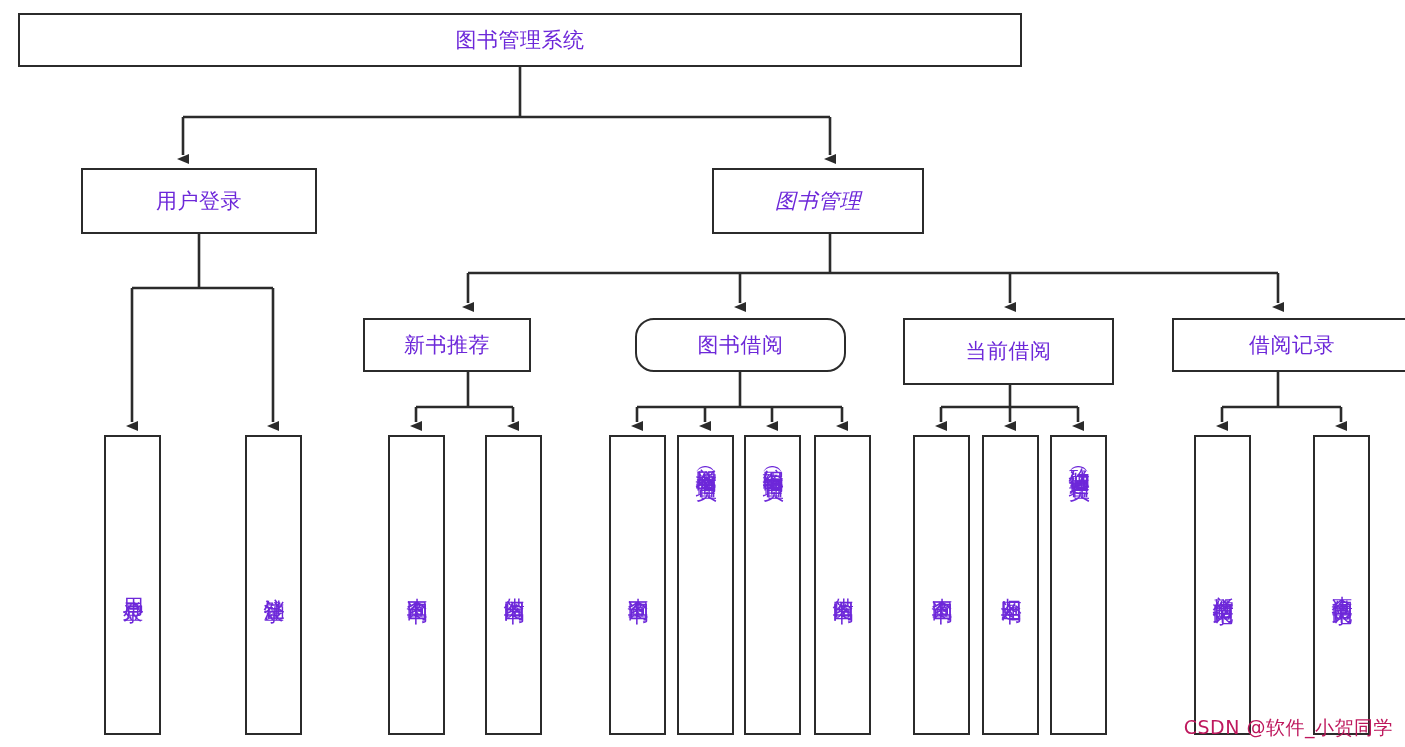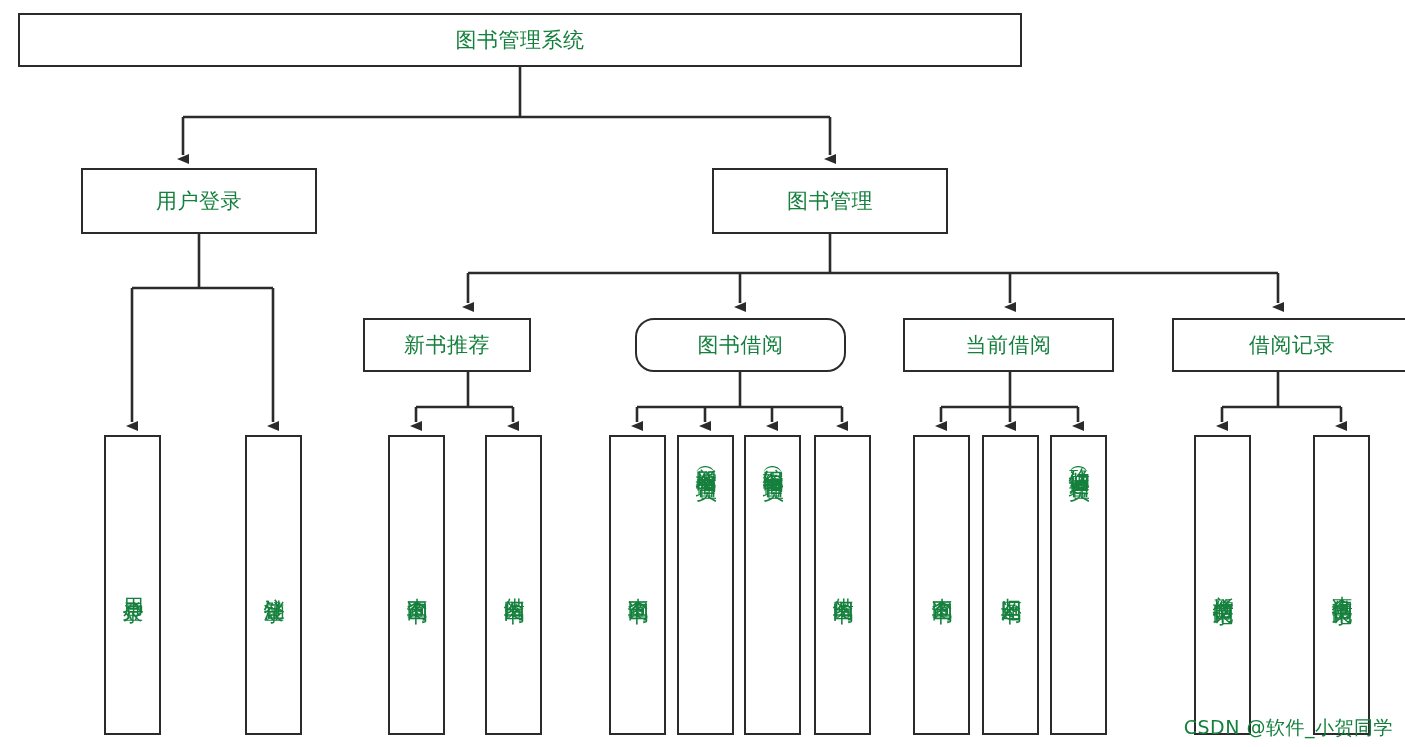--- a/index.html
+++ b/index.html
@@ -18,21 +18,21 @@
     background:#ffffff;
     display:flex;
     align-items:center;
     justify-content:center;
     text-align:center;
   }
   .node .lbl{
     font-size:21px;
     line-height:1.18;
     letter-spacing:0.5px;
-    color:#15803d;
+    color:#6d28d9;
     white-space:nowrap;
   }
   .node.vert{
     align-items:flex-start;
     padding-top:14px;
   }
   .node.vert .lbl{
     writing-mode:vertical-rl;
     text-orientation:upright;
     white-space:normal;
@@ -42,21 +42,21 @@
   }
   .node.vmid{
     align-items:center;
     padding-top:0;
   }
   #watermark{
     position:absolute;
     right:12px;
     bottom:6px;
     font-size:19px;
-    color:#15803d;
+    color:#be185d;
     letter-spacing:0.5px;
     white-space:nowrap;
     pointer-events:none;
   }
 </style>
 </head>
 <body>
 
 <div id="diagram">
 
@@ -110,31 +110,31 @@
     </g>
   </svg>
 
   <div class="node" style="left:18px;top:13px;width:1004px;height:54px;">
     <span class="lbl">图书管理系统</span>
   </div>
 
   <div class="node" style="left:81px;top:168px;width:236px;height:66px;">
     <span class="lbl">用户登录</span>
   </div>
-  <div class="node" style="left:712px;top:168px;width:236px;height:66px;">
+  <div class="node" style="left:712px;top:168px;width:212px;height:66px;font-style:italic;">
     <span class="lbl">图书管理</span>
   </div>
 
   <div class="node" style="left:363px;top:318px;width:168px;height:54px;">
     <span class="lbl">新书推荐</span>
   </div>
   <div class="node" style="left:635px;top:318px;width:211px;height:54px;border-radius:19px;">
     <span class="lbl">图书借阅</span>
   </div>
-  <div class="node" style="left:903px;top:318px;width:211px;height:54px;">
+  <div class="node" style="left:903px;top:318px;width:211px;height:67px;">
     <span class="lbl">当前借阅</span>
   </div>
   <div class="node" style="left:1172px;top:318px;width:240px;height:54px;">
     <span class="lbl">借阅记录</span>
   </div>
 
   <div class="node vert vmid" style="left:104px;top:435px;width:57px;height:300px;">
     <span class="lbl">用户登录</span>
   </div>
   <div class="node vert vmid" style="left:245px;top:435px;width:57px;height:300px;">

